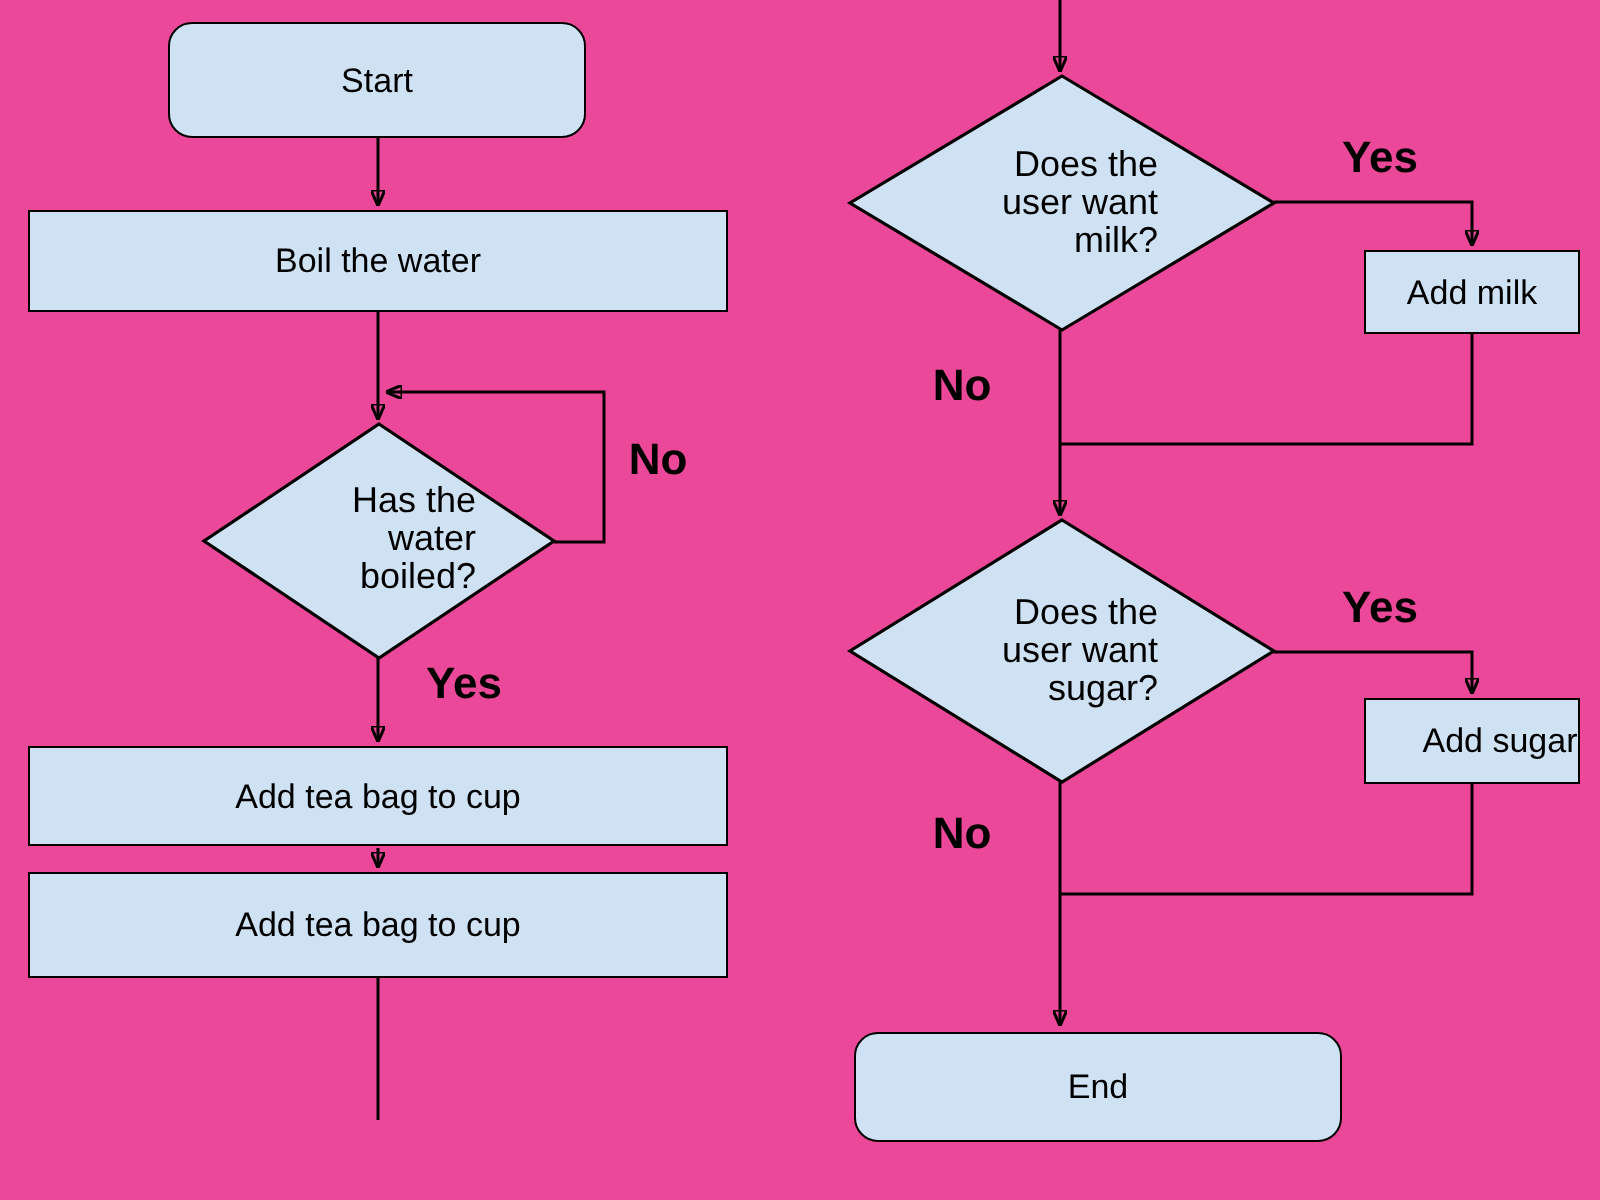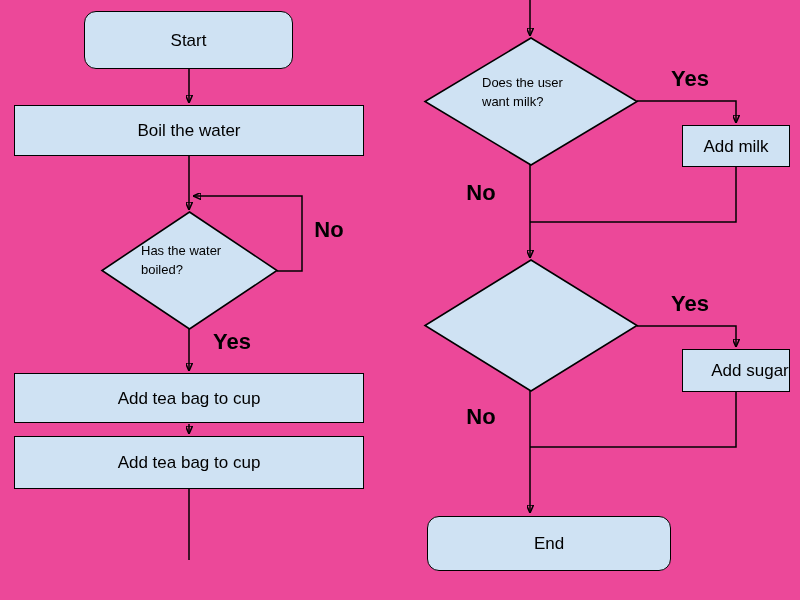--- a/index.html
+++ b/index.html
@@ -42,22 +42,22 @@
     align-items: center;
     justify-content: center;
     text-align: center;
     font-size: 17px;
     color: #000000;
     line-height: 19px;
   }
   .terminator { border-radius: 12px; }
   .diamond-label {
     position: absolute;
-    text-align: left;
-    font-size: 13px;
+    text-align: right;
+    font-size: 18px;
     color: #000000;
     line-height: 19px;
   }
   .edge-label {
     position: absolute;
     transform: translate(-50%, -50%);
     font-size: 22px;
     font-weight: bold;
     color: #000000;
     white-space: nowrap;
@@ -112,20 +112,21 @@
   <div class="node" style="left:14px; top:436px; width:350px; height:53px;">
     <span>Add tea bag to cup</span>
   </div>
 
   <div class="diamond-label" style="left:482px; top:73px; width:97px;">Does the user want milk?</div>
 
   <div class="node" style="left:682px; top:125px; width:108px; height:42px;">
     <span>Add milk</span>
   </div>
 
+  <div class="diamond-label" style="left:482px; top:297px; width:97px;">Does the user want sugar?</div>
 
   <div class="node" style="left:682px; top:349px; width:108px; height:43px;padding-left:28px;">
     <span>Add sugar</span>
   </div>
 
   <div class="node terminator" style="left:427px; top:516px; width:244px; height:55px;text-align:right;">
     <span>End</span>
   </div>
 
   <div class="edge-label" style="left:329px; top:230px;">No</div>

